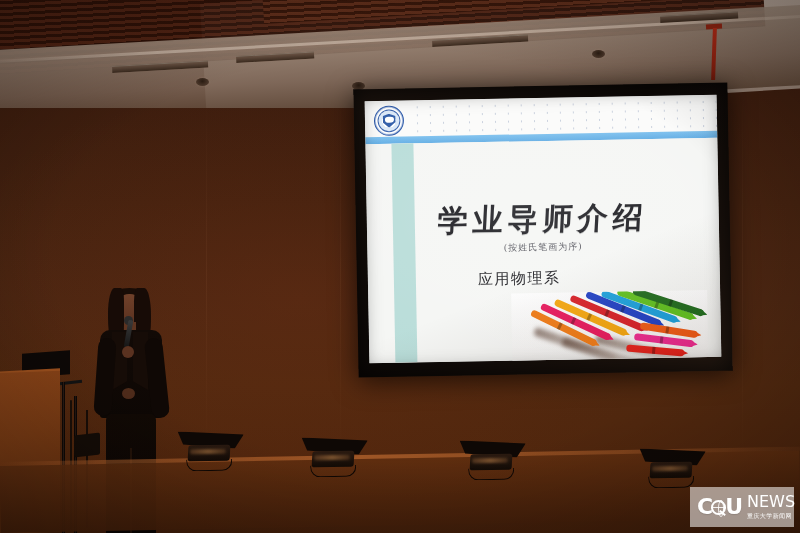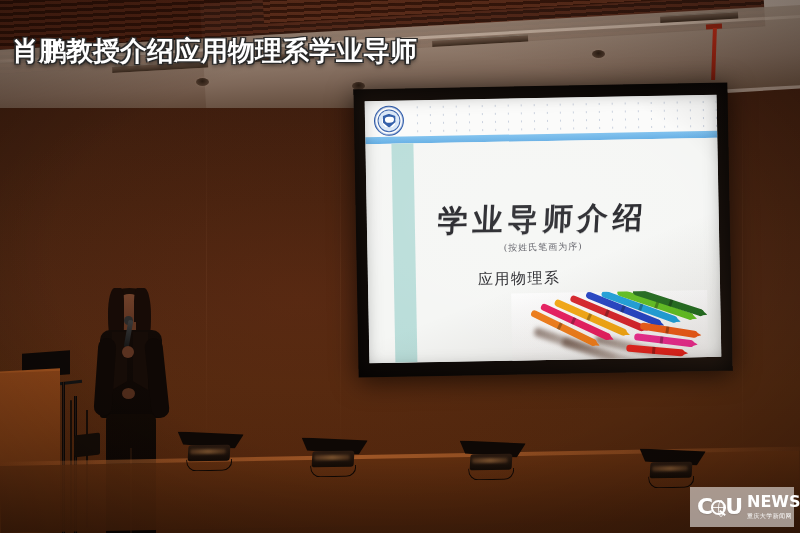--- a/index.html
+++ b/index.html
@@ -418,21 +418,21 @@
     content:""; position:absolute; left:-2px; top:5px; width:15px; height:1px;
     background:rgba(255,255,255,.85);
   }
   .wm-q-tail {
     position:absolute; right:-2px; bottom:-1px; width:7px; height:2px;
     background:#fff; transform:rotate(40deg);
   }
   .wm-right { display:flex; flex-direction:column; justify-content:center; }
   .wm-news {
     font-family:"DejaVu Sans", sans-serif;
-    font-size:16px; font-weight:700; color:#ffffff; line-height:1;
+    font-size:16px; font-weight:400; color:#ffffff; line-height:1;
     letter-spacing:0px;
   }
   .wm-cn {
     font-family:"DejaVu Sans", sans-serif;
     font-size:6px; color:#ffffff; line-height:1.3;
     letter-spacing:.4px; margin-top:2px; opacity:.95;
   }
 
   
   .vignette {
@@ -589,21 +589,20 @@
   </div>
   <div class="flood" style="left:640px; top:448px; transform:rotate(-1deg);">
     <div class="hood"></div>
     <div class="lamp"></div>
     <div class="lamp-glow"></div>
     <div class="yoke"></div>
   </div>
 
   <div class="vignette"></div>
 
-  <div class="caption">肖鹏教授介绍应用物理系学业导师</div>
 
   <div class="watermark">
     <div class="wm-cqu">
       <span>C</span>
       <span class="wm-globe">
           <span class="wm-q-tail"></span>
         </span>
       <span>U</span>
     </div>
     <div class="wm-right">

